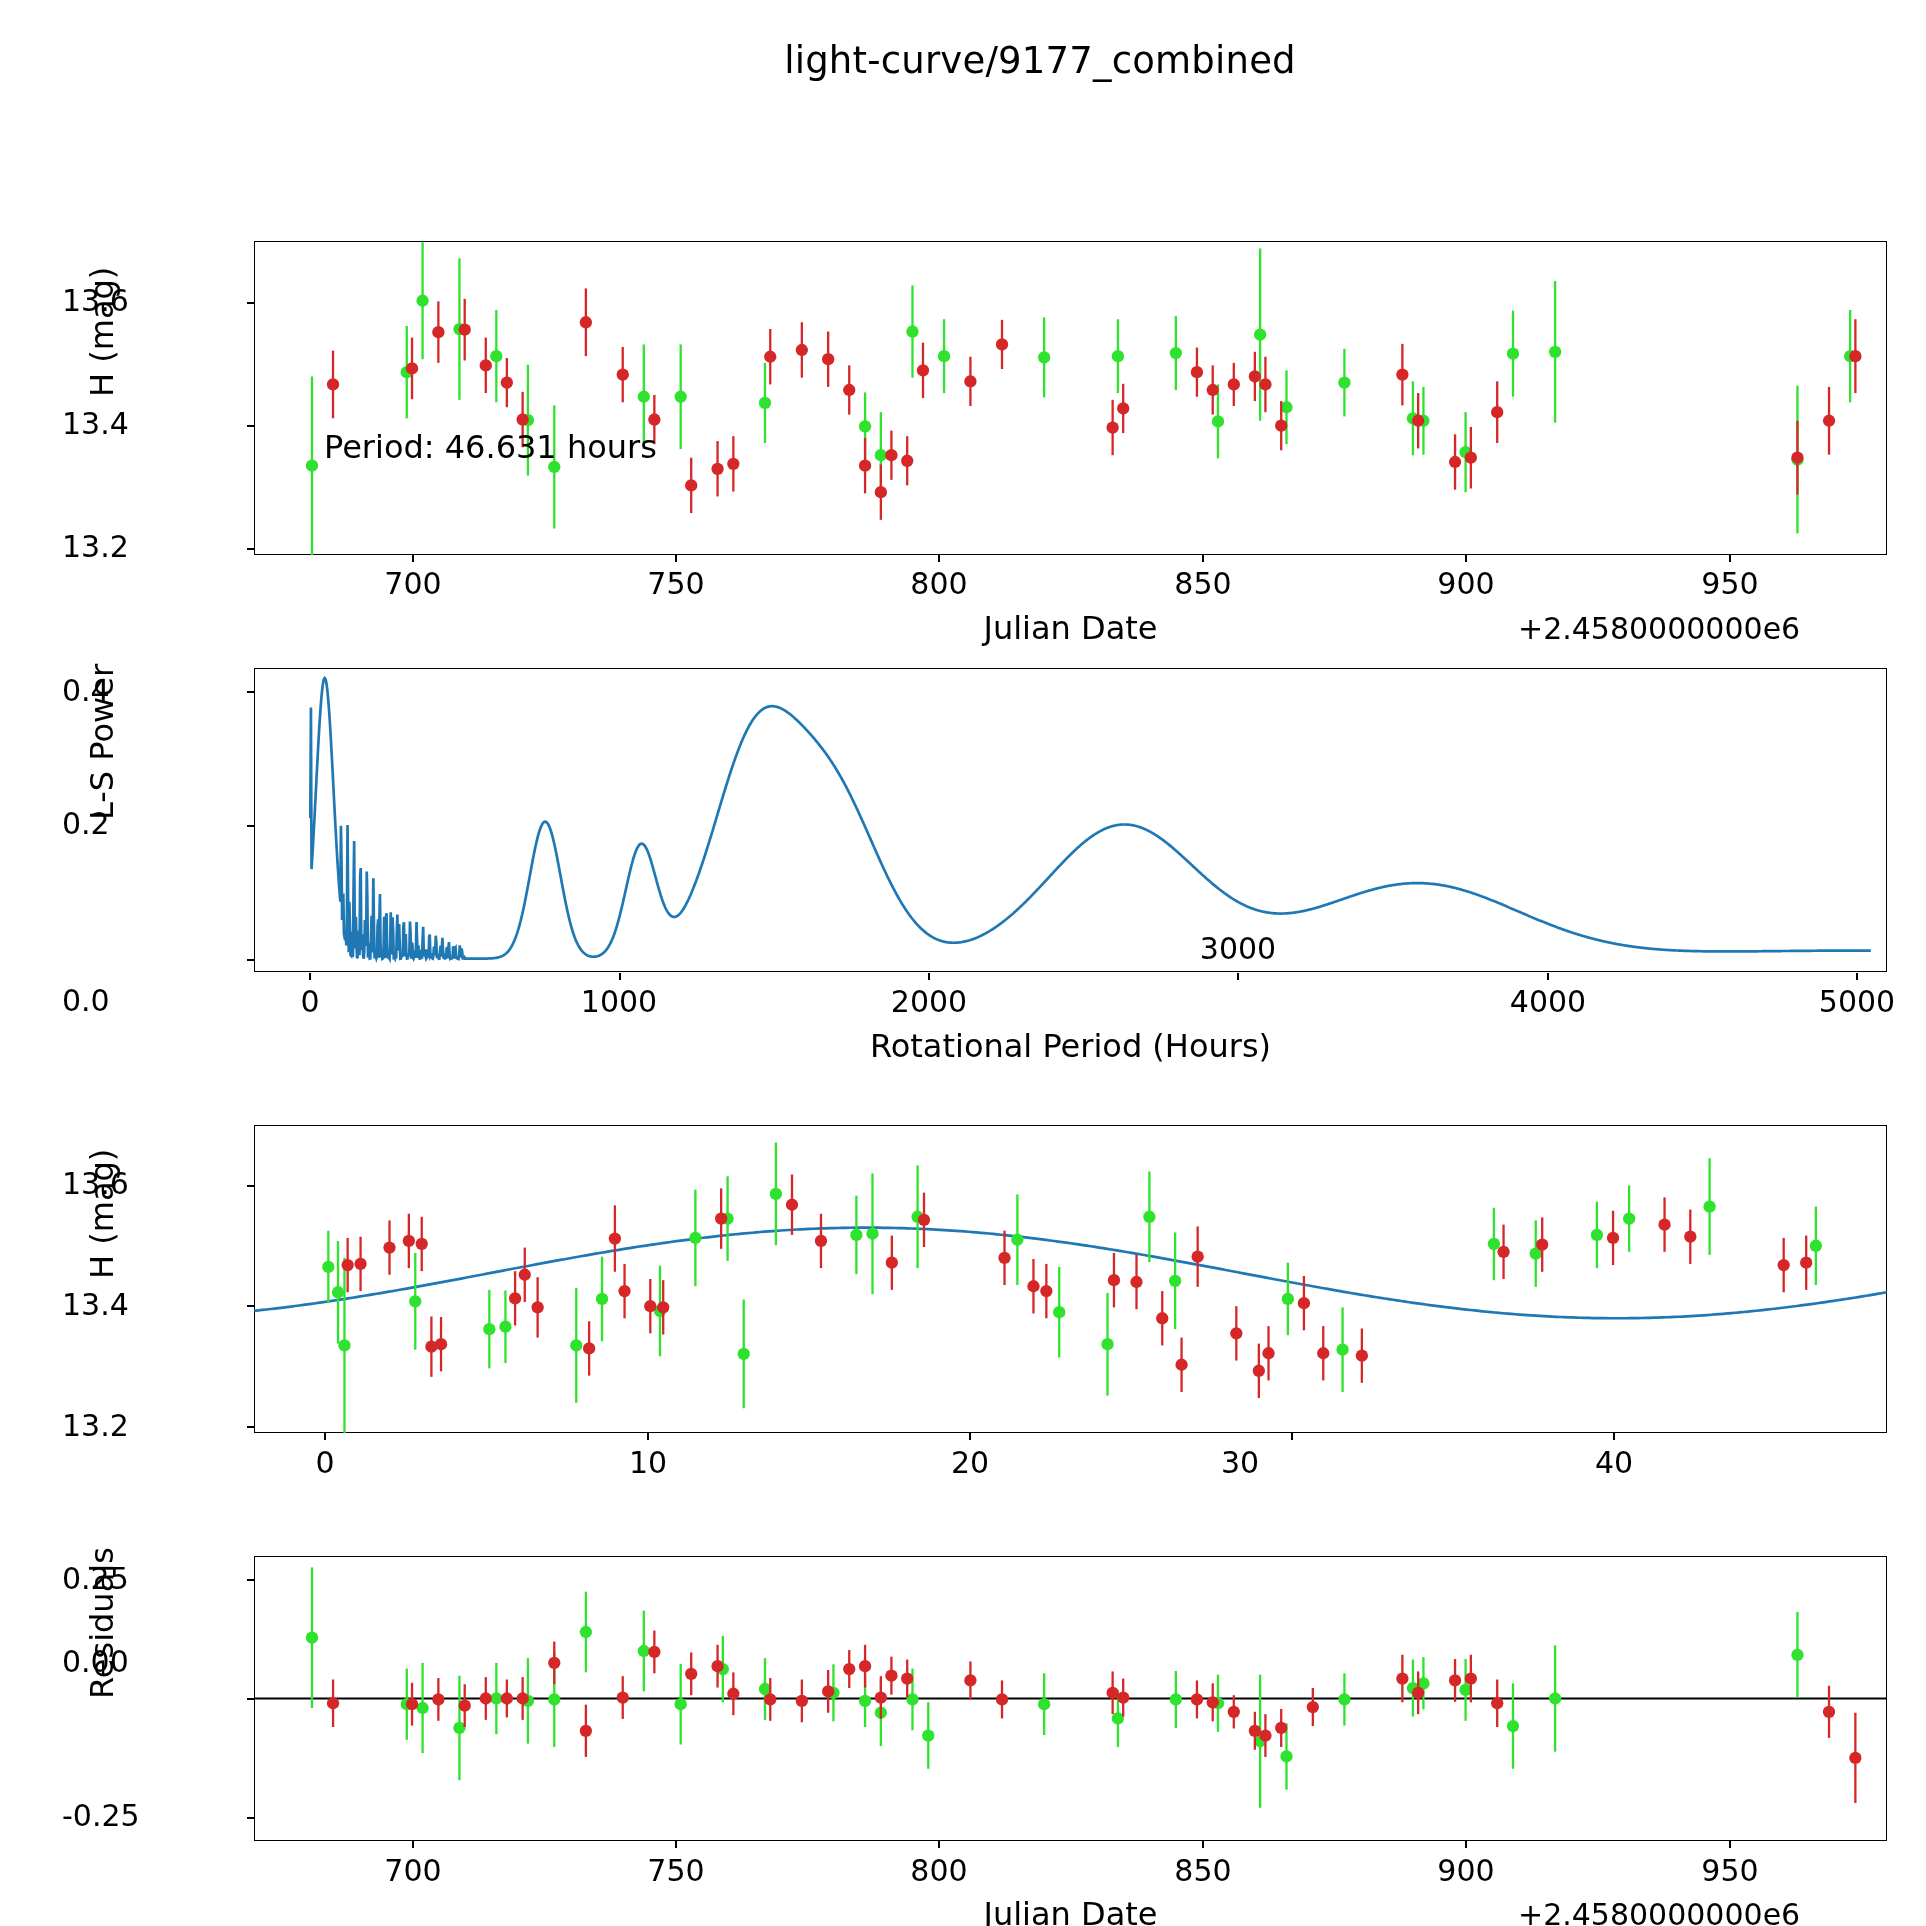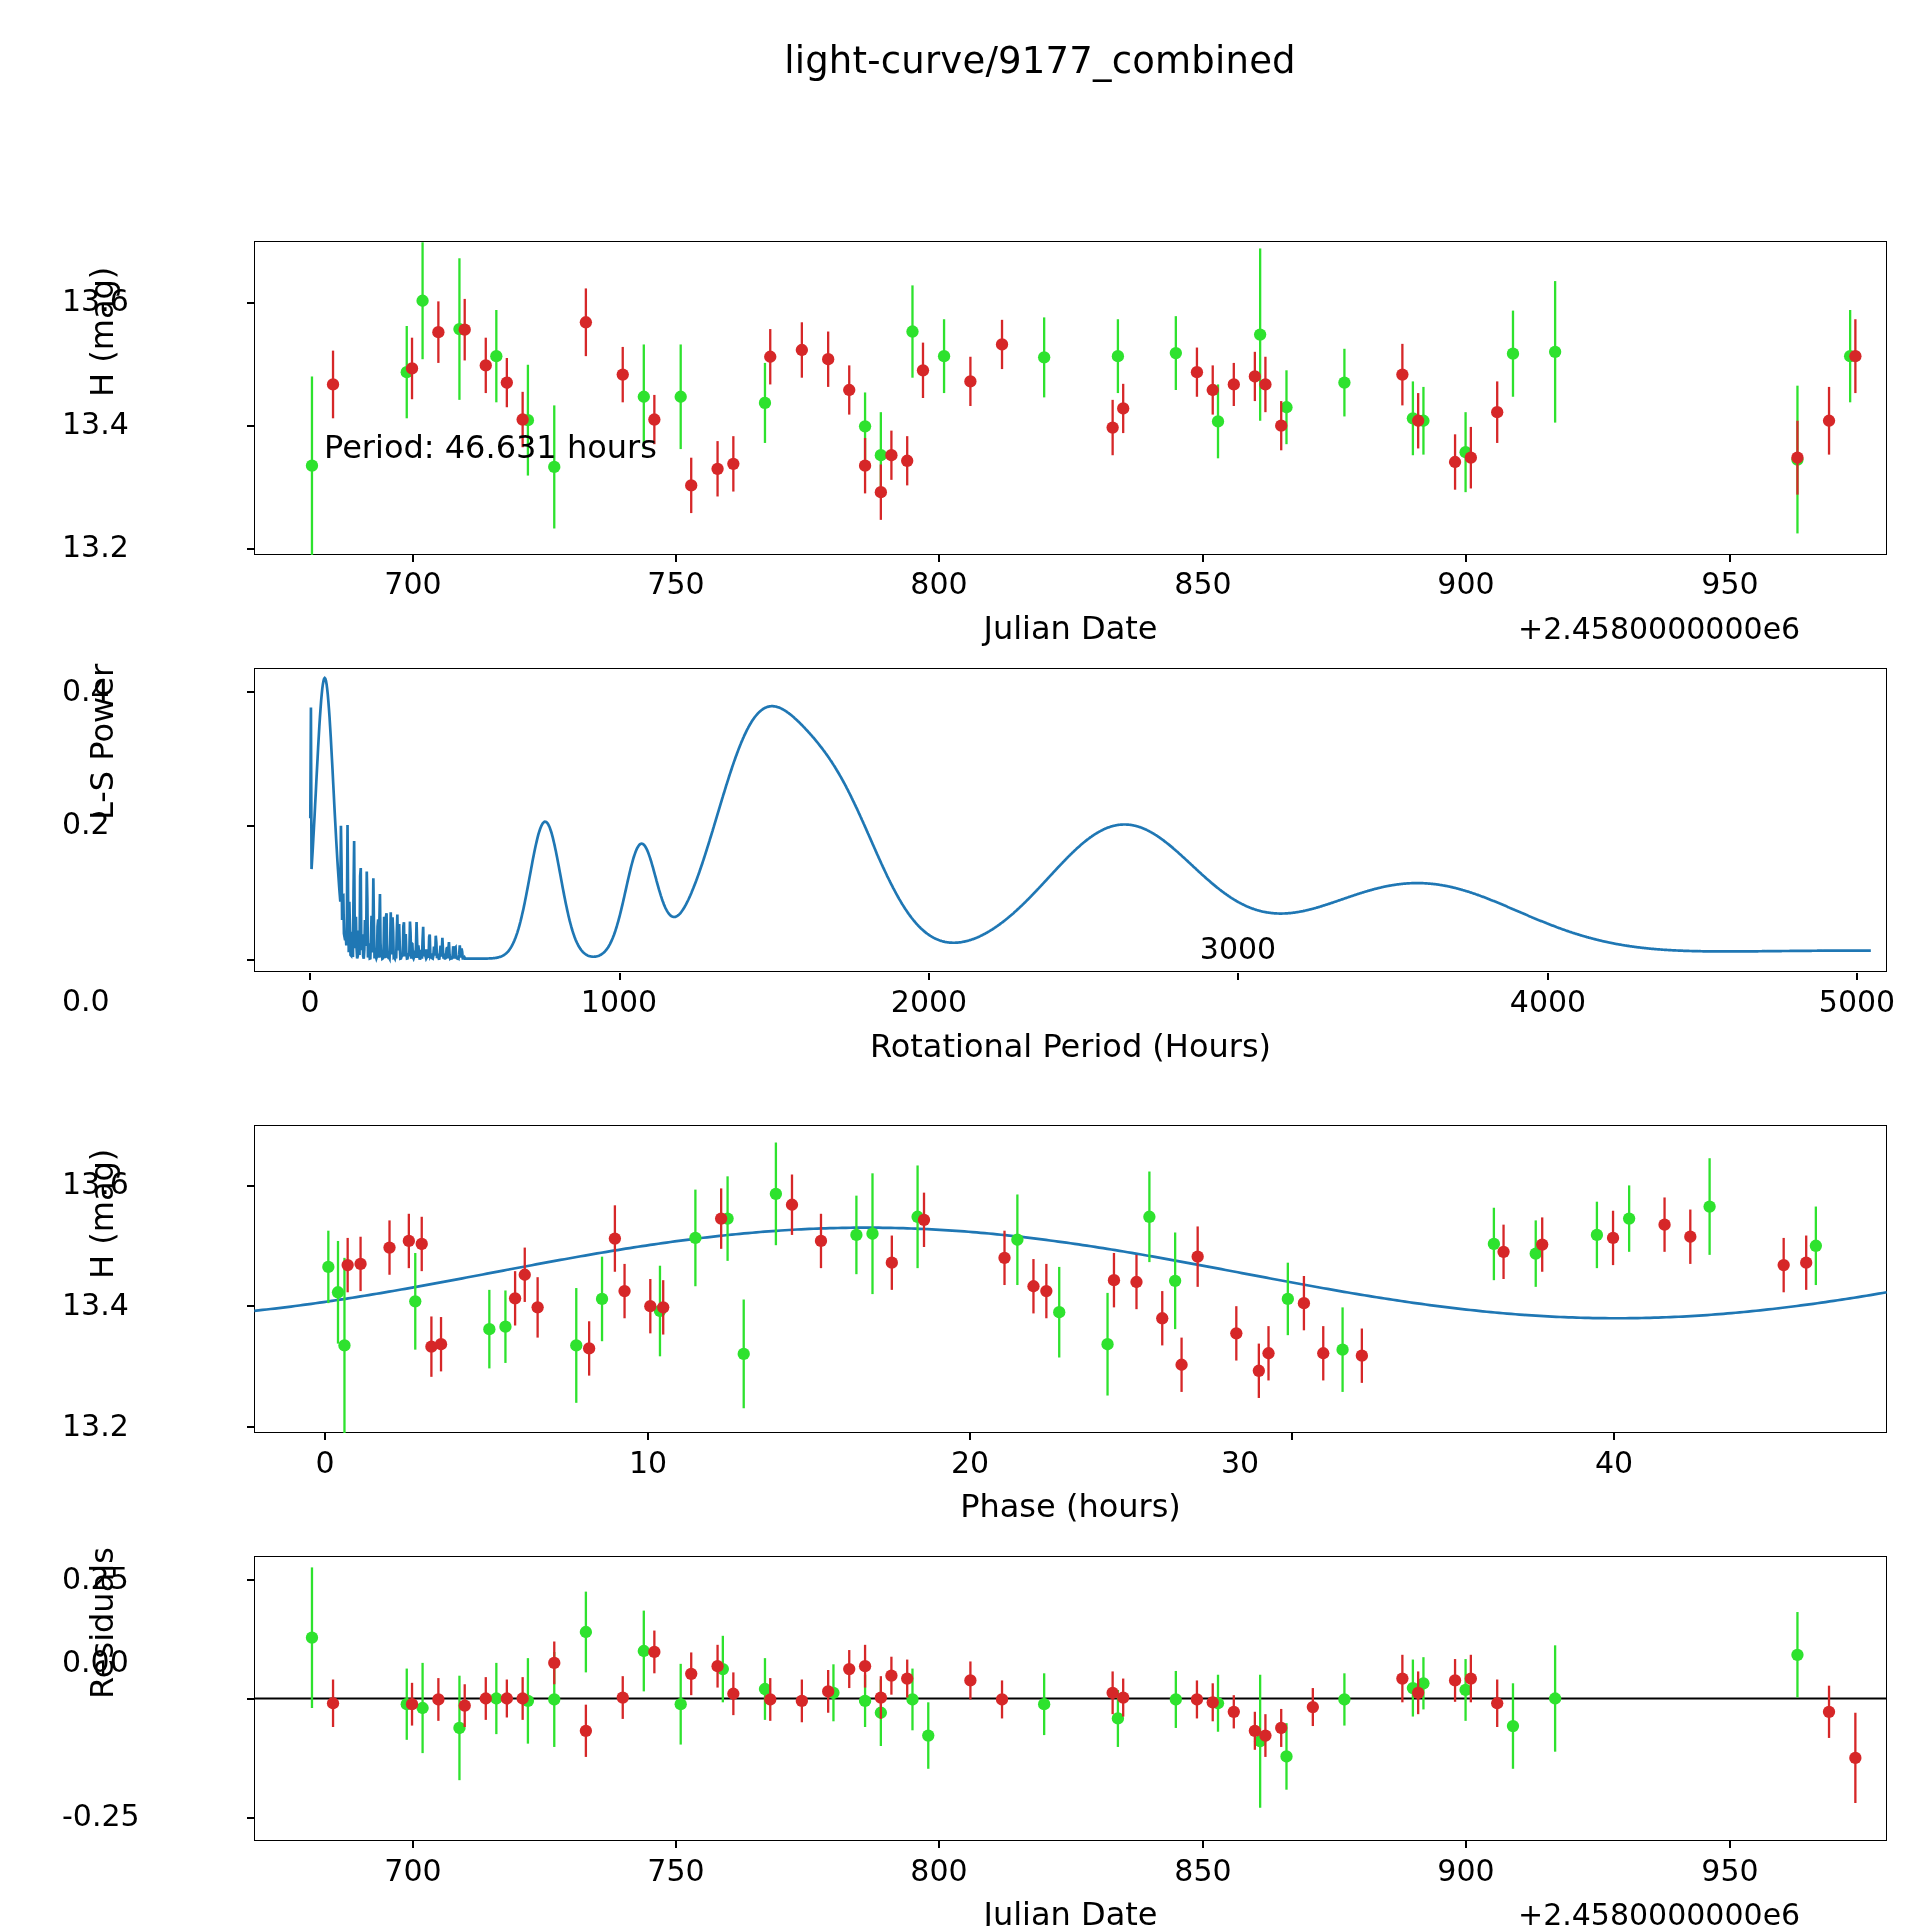--- a/index.html
+++ b/index.html
@@ -348,21 +348,20 @@
             <circle cx="3729.9" cy="290.2" r="16" fill="#d62728"></circle>
             <line x1="3972.4" x2="3972.4" y1="293.3" y2="434.5" stroke="#d62728" stroke-width="6"></line>
             <circle cx="3972.4" cy="363.9" r="16" fill="#d62728"></circle>
             <line x1="4030.9" x2="4030.9" y1="287.1" y2="428.2" stroke="#d62728" stroke-width="6"></line>
             <circle cx="4030.9" cy="357.6" r="16" fill="#d62728"></circle>
           </g>
         </svg>
       </div>
   </div>
   <div class="ylabel" id="ylab3" style="left: 102px; top: 1260px; transform: translateX(-50%) rotate(-90deg); width: 0px; text-align: center; display: inline-block; transform-origin: center center; white-space: nowrap;">H (mag)</div>
-  <div class="xlabel" id="xlab3" style="left: 254px; width: 1633px; top: 1487px;">Phase (hours)</div>
 
   <div class="panel" id="panel4" style="left:254px;top:1556px;width:1633px;height:285px;">
     <div class="frame"></div>
     <div class="plotarea" id="plot4">
         <svg width="1633" height="285" viewBox="0 0 4240 740">
           <line x1="0" x2="4240" y1="370" y2="370" stroke="#000" stroke-width="5"></line>
           <g>
             <line x1="150.5" x2="150.5" y1="29.6" y2="394.7" stroke="#2ee22e" stroke-width="6"></line>
             <circle cx="150.5" cy="212.1" r="16" fill="#2ee22e"></circle>
             <line x1="396.6" x2="396.6" y1="292.3" y2="477.3" stroke="#2ee22e" stroke-width="6"></line>

